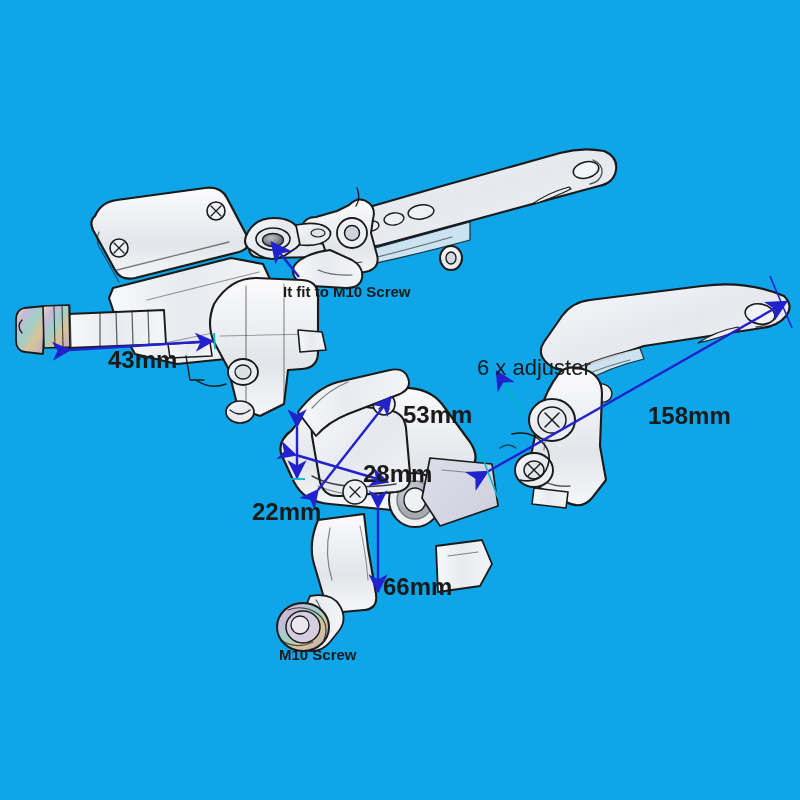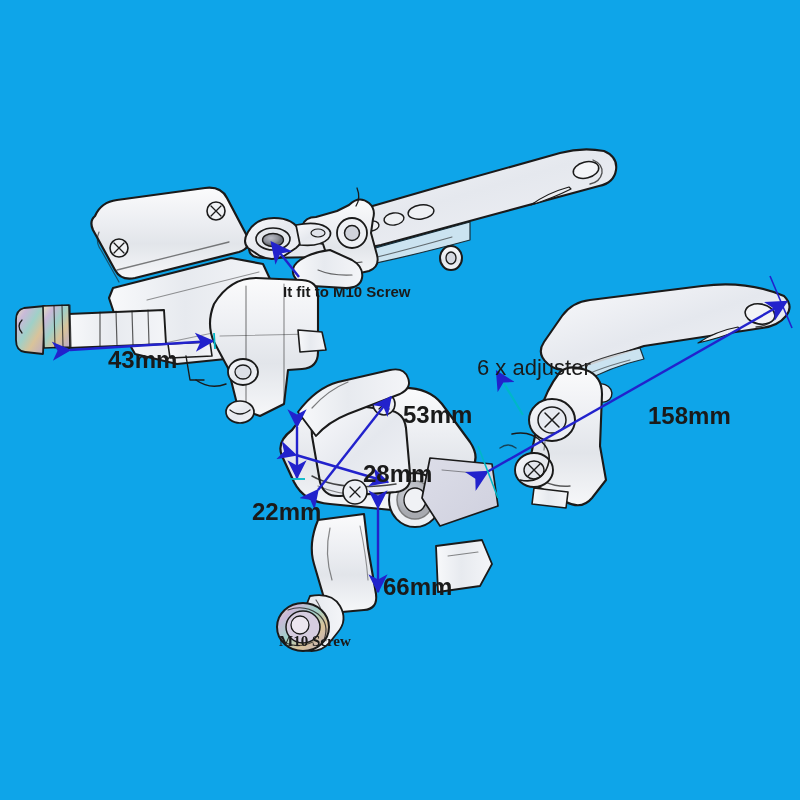--- a/index.html
+++ b/index.html
@@ -262,15 +262,15 @@
   <div class="lbl dim" style="left:403px;top:403px;">53mm</div>
 
   <div class="lbl dim" style="left:648px;top:404px;text-align:right;">158mm</div>
 
   <div class="lbl dim" style="left:252px;top:466px;margin-top:34px;">22mm</div>
 
   <div class="lbl dim" style="left:363px;top:462px;">28mm</div>
 
   <div class="lbl dim" style="left:383px;top:575px;">66mm</div>
 
-  <div class="lbl note" style="left:279px;top:634px;font-family:Liberation Serif, serif;">M10 Screw</div>
+  <div class="lbl note" style="left:279px;top:647px;">M10 Screw</div>
 
 </div>
 
 </body></html>

